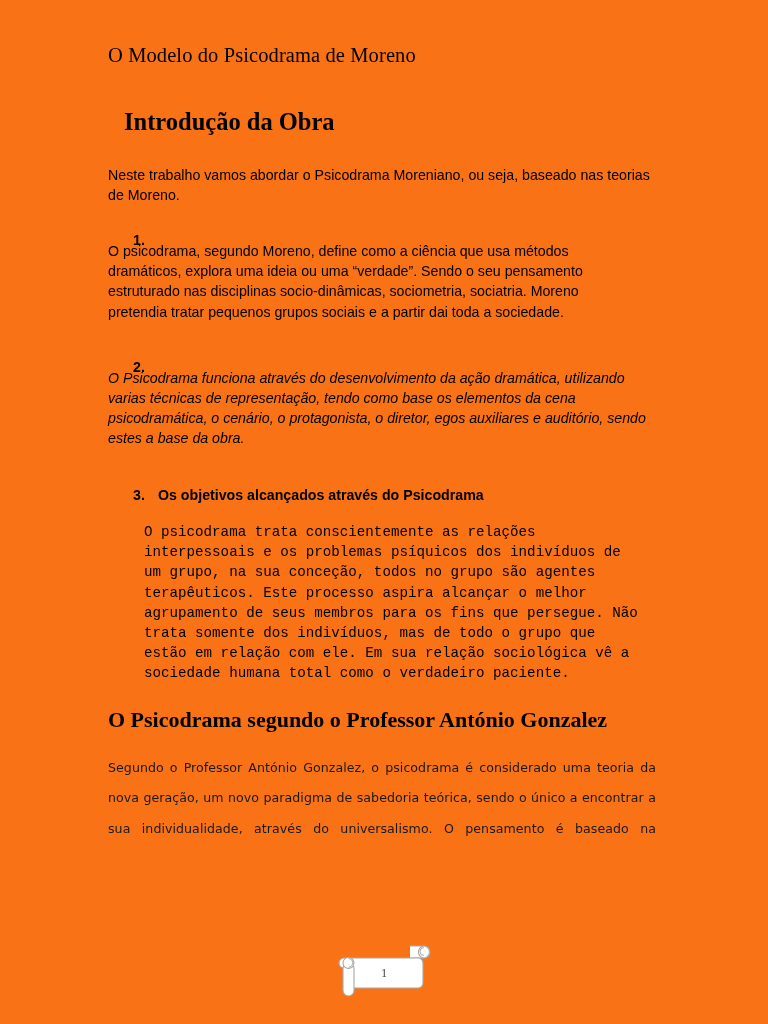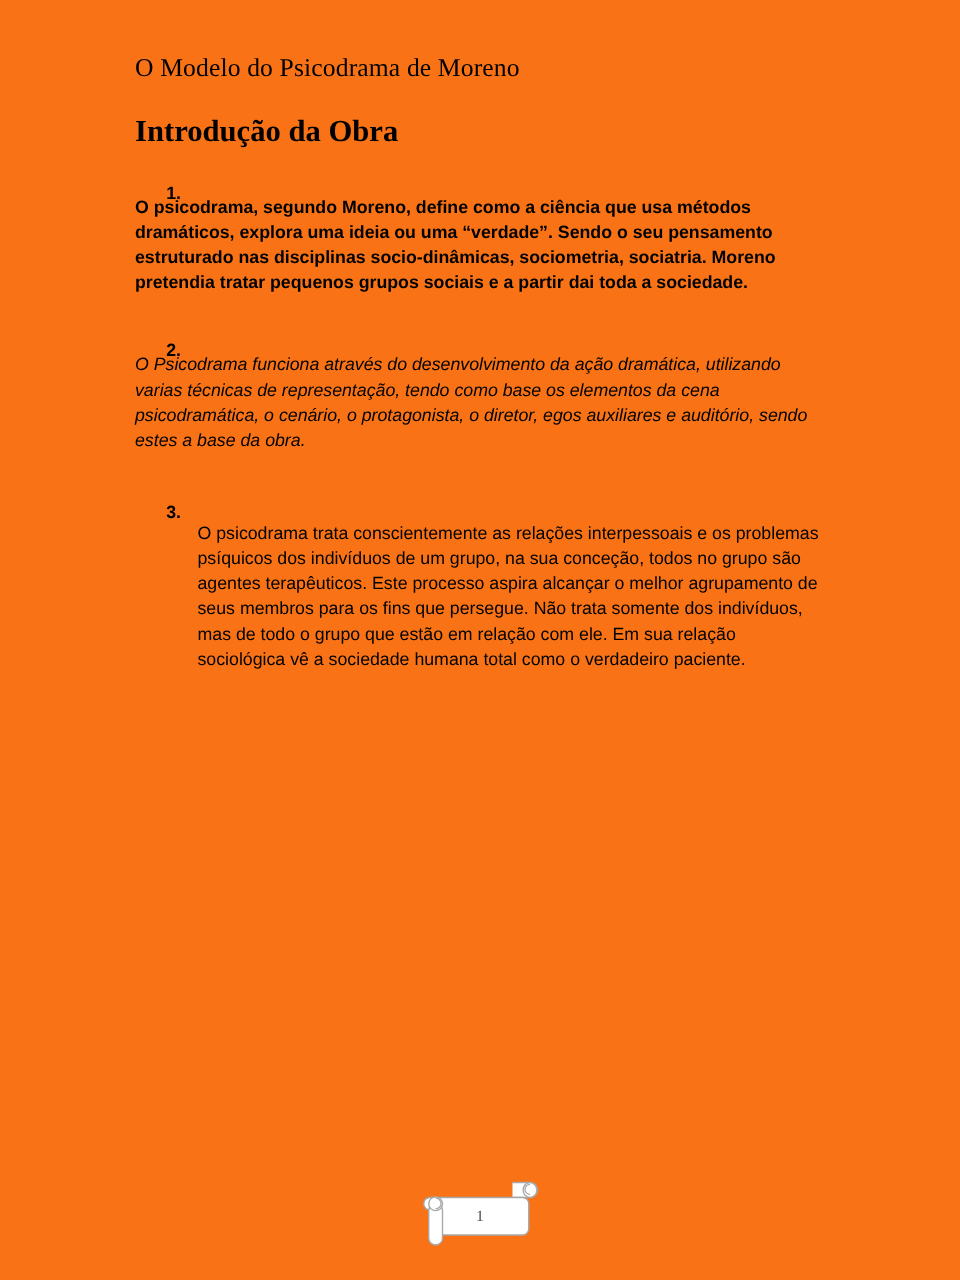--- a/index.html
+++ b/index.html
@@ -44,21 +44,21 @@
     padding-top: 44px;
     letter-spacing: 0.1px;
   }
 
   
   .h-intro {
     font-family: "Liberation Serif", "DejaVu Serif", serif;
     font-size: 24.5px;
     font-weight: 700;
     line-height: 1.15;
-    margin: 0;
+    margin: 16px;
     padding-top: 24px;
   }
 
   
   .h-ideias {
     font-family: "Liberation Serif", "DejaVu Serif", serif;
     font-size: 30px;
     font-weight: 700;
     line-height: 1.15;
     margin: 0;
@@ -81,28 +81,29 @@
 
   
   .body-p {
     font-family: "Liberation Sans", sans-serif;
     font-size: 14.2px;
     line-height: 1.42;
     margin: 0;
     text-align: left;
   }
   .p-intro  { padding-top: 13px; width: 548px; }
-  .p-item1  { padding-top: 10px; width: 520px; font-weight: bold; }
+  .p-item1  { padding-top: 10px; width: 520px; }
   .p-item2  { padding-top: 10px; width: 545px; font-style: italic; }
 
   
   .p-item3 {
     padding-top: 16px;
-    margin-left: 50px;
+    margin-left: 36px;
     width: 500px;
+    font-family: Liberation Mono, monospace;
   }
 
   
   .num-item {
     font-family: "Liberation Sans", sans-serif;
     font-size: 14.2px;
     font-weight: 700;
     line-height: 1.4;
     position: relative;
     margin-left: 25px;
@@ -175,41 +176,45 @@
 </head>
 <body>
 
 <div class="page">
   <div class="content">
 
     <h1 class="doc-title">O Modelo do Psicodrama de Moreno</h1>
 
     <h2 class="h-intro">Introdução da Obra</h2>
 
+    <p class="body-p p-intro">Neste trabalho vamos abordar o Psicodrama Moreniano, ou seja, baseado nas teorias de Moreno.</p>
 
 
     <div class="num-item ni-1">
       <span class="num">1.</span>
     </div>
 
     <p class="body-p p-item1">O psicodrama, segundo Moreno, define como a ciência que usa métodos dramáticos, explora uma ideia ou uma “verdade”. Sendo o seu pensamento estruturado nas disciplinas socio-dinâmicas, sociometria, sociatria. Moreno pretendia tratar pequenos grupos sociais e a partir dai toda a sociedade.</p>
 
     <div class="num-item ni-2">
       <span class="num">2.</span>
     </div>
 
     <p class="body-p p-item2"> O Psicodrama funciona através do desenvolvimento da ação dramática, utilizando varias técnicas de representação, tendo como base os elementos da cena psicodramática, o cenário, o protagonista, o diretor, egos auxiliares e auditório, sendo estes a base da obra.</p>
 
     <div class="num-item ni-3">
       <span class="num">3.</span>
+      <span>Os objetivos alcançados através do Psicodrama</span>
     </div>
 
     <p class="body-p p-item3">O psicodrama trata conscientemente as relações interpessoais e os problemas psíquicos dos indivíduos de um grupo, na sua conceção, todos no grupo são agentes terapêuticos. Este processo aspira alcançar o melhor agrupamento de seus membros para os fins que persegue. Não trata somente dos indivíduos, mas de todo o grupo que estão em relação com ele. Em sua relação sociológica vê a sociedade humana total como o verdadeiro paciente.</p>
 
-
+    <h2 class="h-gonzalez">O Psicodrama segundo o Professor António Gonzalez</h2>
+
+    <p class="p-gonzalez">Segundo o Professor António Gonzalez, o psicodrama é considerado uma teoria da nova geração, um novo paradigma de sabedoria teórica, sendo o único a encontrar a sua individualidade, através do universalismo. O pensamento é baseado na</p>
 
   </div>
 
   <div class="footer">
     <div class="scroll-wrap">
       <svg width="100" height="66" viewBox="0 0 100 66" fill="none" aria-hidden="true">
 
         <path d="M76 8 h14 a6 6 0 0 1 0 12 h-14" stroke="#a8a8a8" stroke-width="1.1" fill="#ffffff"></path>
         <ellipse cx="90" cy="14" rx="5.5" ry="6" stroke="#a8a8a8" stroke-width="1.1" fill="#ffffff"></ellipse>
         <path d="M90 9.5 a4 4 0 0 0 0 8" stroke="#a8a8a8" stroke-width="1" fill="none"></path>

